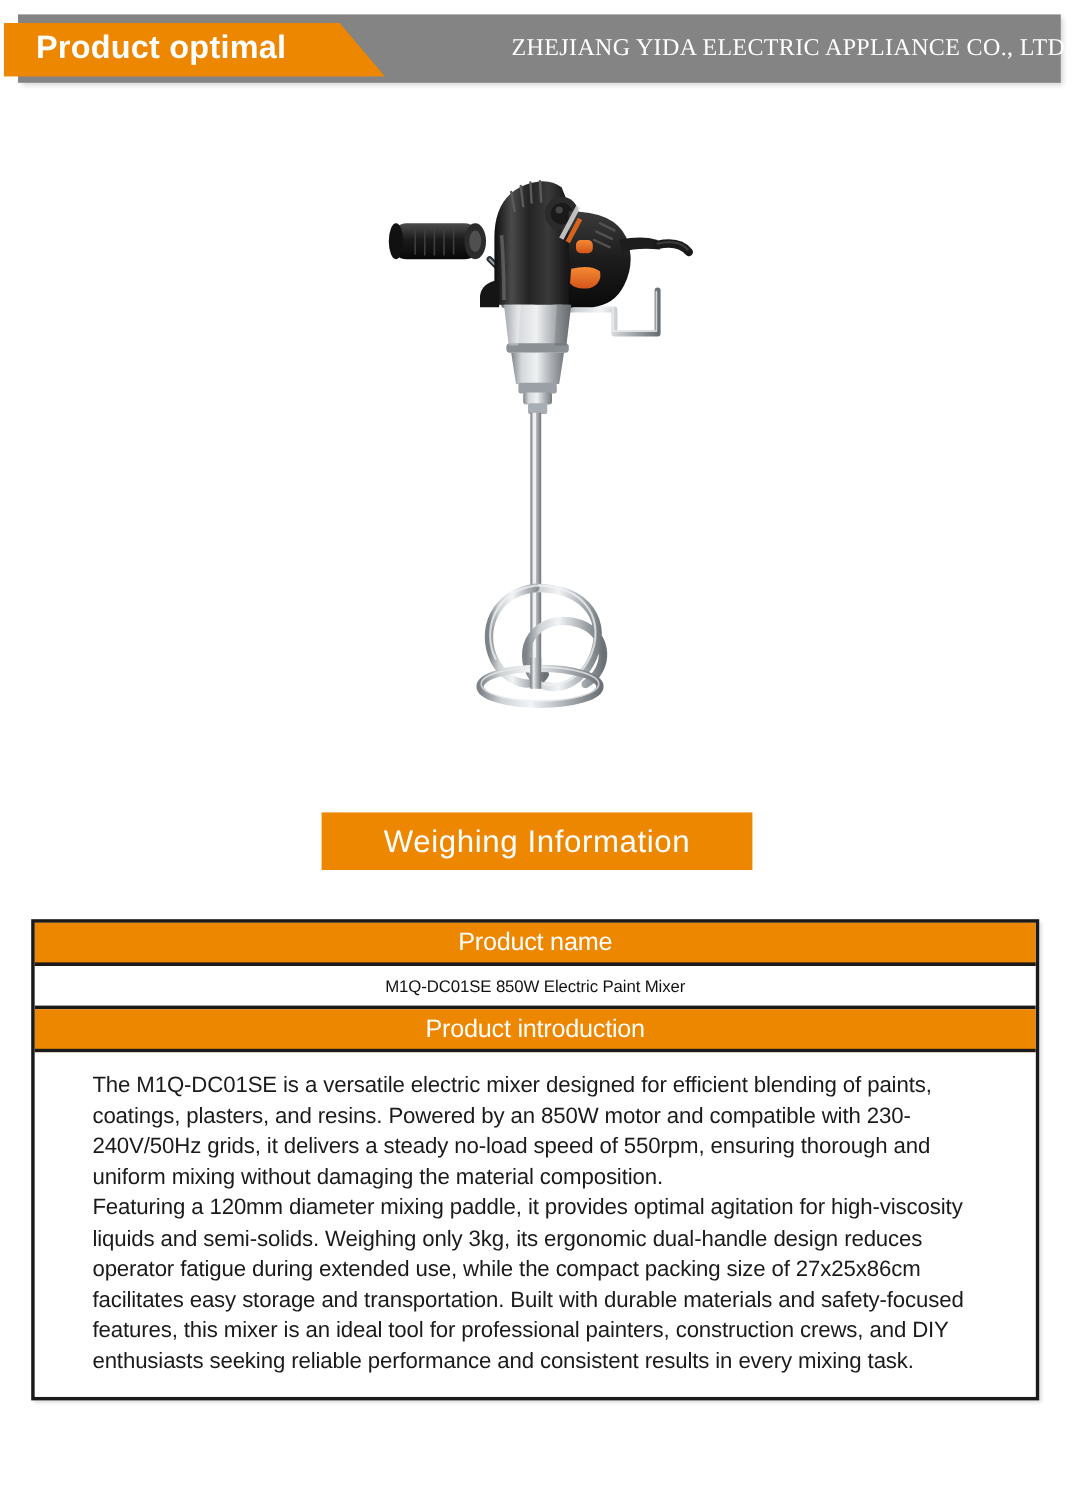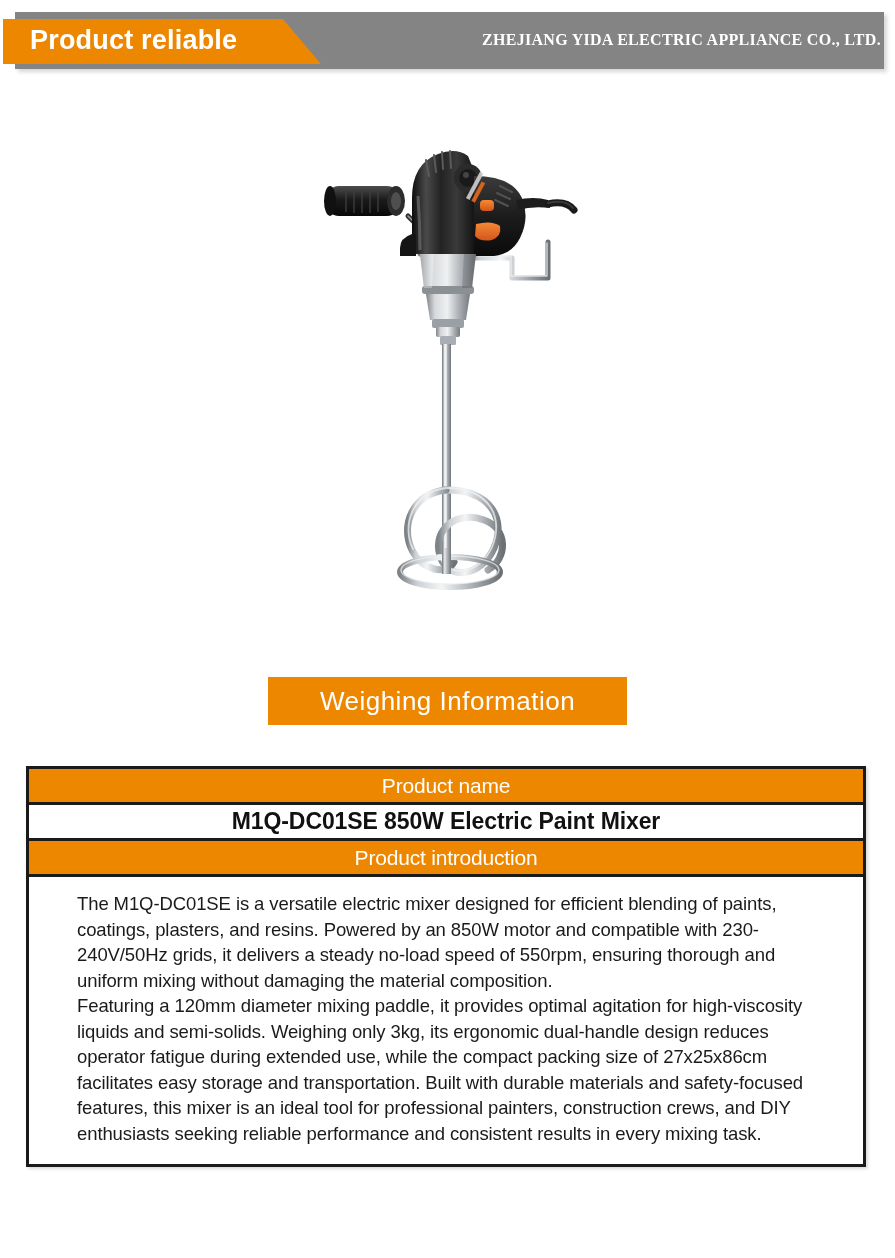--- a/index.html
+++ b/index.html
@@ -39,26 +39,26 @@
     left: 30px; top: 50%;
     transform: translateY(-50%);
     color: #ffffff;
     font-size: 27px;
     font-weight: bold;
     letter-spacing: 0.2px;
     white-space: nowrap;
   }
   .header-company {
     position: absolute;
-    right: 14px; top: 50%;
+    right: 2px; top: 50%;
     transform: translateY(-50%);
     color: #ffffff;
     font-family: "Liberation Serif", serif;
-    font-size: 16px;
-    font-weight: bold;
+    font-size: 20px;
+    font-weight: normal;
     letter-spacing: 0.3px;
     white-space: nowrap;
   }
 
   
   .product-stage {
     position: absolute;
     left: 0; top: 86px;
     width: 895px; height: 560px;
   }
@@ -112,24 +112,23 @@
   .row-value {
     background: #ffffff;
     border-bottom: 3px solid #1a1a1a;
     height: 36px;
     display: flex;
     align-items: center;
     justify-content: center;
   }
   .row-value-text {
     color: #111111;
-    font-size: 23px;
+    font-size: 14px;
     letter-spacing: -0.1px;
     white-space: nowrap;
-    font-weight: bold;
   }
   .row-body {
     background: #ffffff;
     padding: 14px 22px 18px 48px;
   }
   .body-para {
     color: #1a1a1a;
     font-size: 18.5px;
     line-height: 25.5px;
     letter-spacing: -0.1px;
@@ -139,21 +138,21 @@
 
   
   .mixer-svg { display: block; width: 264px; height: 500px; }
 </style>
 </head>
 <body>
 
 <div class="header">
   <div class="header-graybar"></div>
   <div class="header-tab"></div>
-  <div class="header-tab-label">Product reliable</div>
+  <div class="header-tab-label">Product optimal</div>
   <div class="header-company">ZHEJIANG YIDA ELECTRIC APPLIANCE CO., LTD.</div>
 </div>
 
 <div class="product-stage">
   <div class="product-figure">
     <svg class="mixer-svg" viewBox="0 0 264 500" xmlns="http://www.w3.org/2000/svg">
       <defs>
         <linearGradient id="chrome" x1="0" y1="0" x2="1" y2="0">
           <stop offset="0%" stop-color="#7e8388"></stop>
           <stop offset="18%" stop-color="#cfd3d6"></stop>

